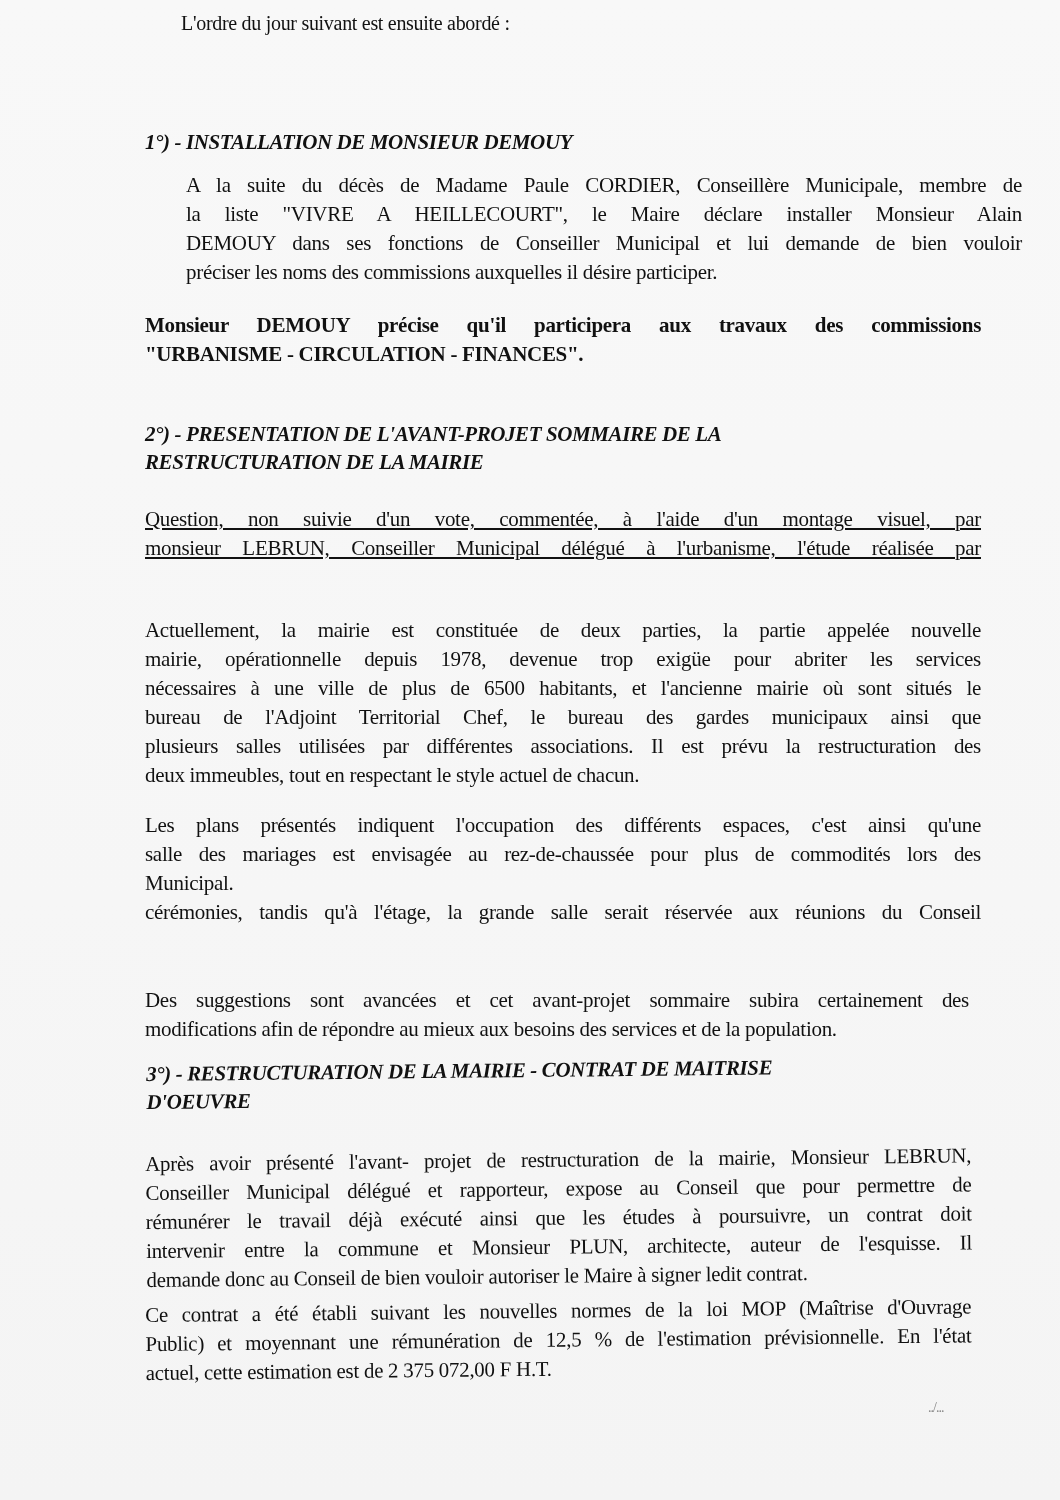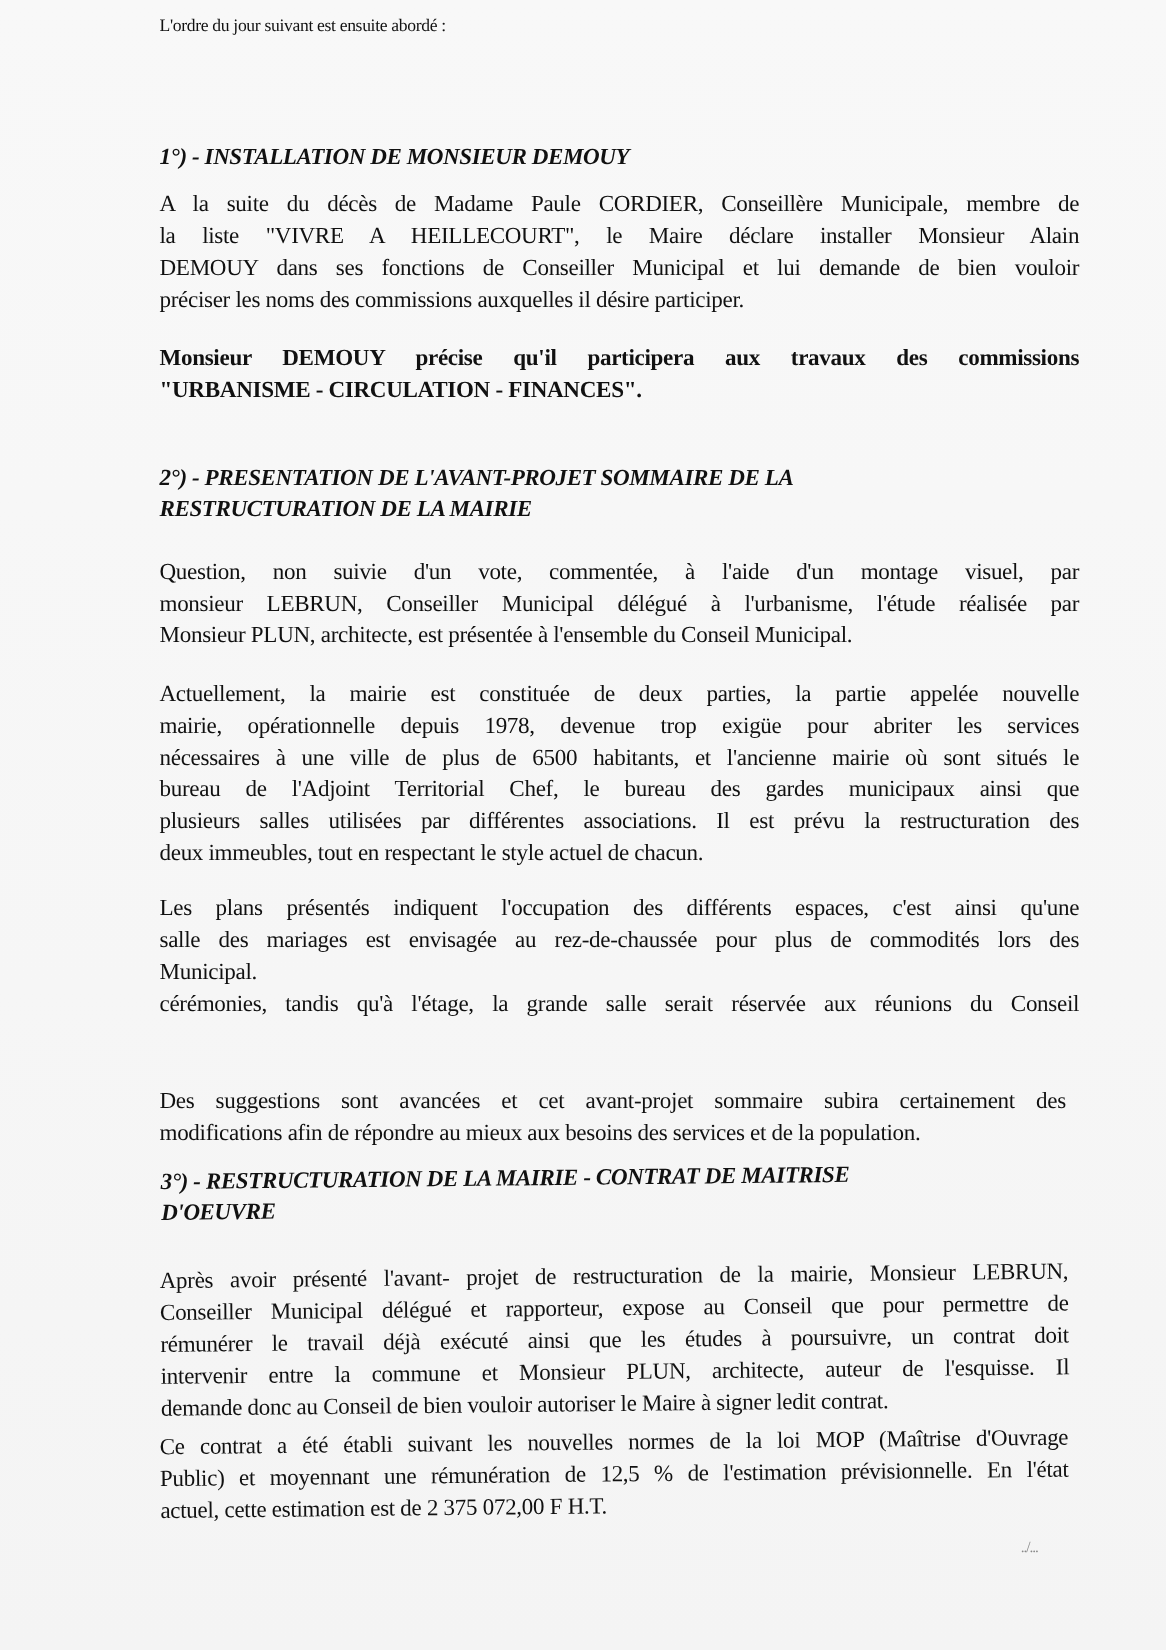--- a/index.html
+++ b/index.html
@@ -16,24 +16,25 @@
       color: #111;
     }
     .page {
       position: absolute;
       left: 0; top: 0;
       width: 1060px; height: 1500px;
       background: linear-gradient(180deg, #f8f8f8 0%, #f6f6f6 60%, #f4f4f4 100%);
     }
     .text {
       position: absolute;
-      font-size: 16px;
+      font-size: 20px;
       line-height: 29px;
       letter-spacing: -0.3px;
       word-spacing: 0px;
+      margin-left: 36px;
     }
     .intro { left: 145px; top: 9px; }
     .heading {
       position: absolute;
       font-size: 21px;
       line-height: 28px;
       font-weight: bold;
       font-style: italic;
       letter-spacing: -0.4px;
     }
@@ -67,41 +68,40 @@
 <body>
 
 <div class="page">
 
   <div class="text intro">L'ordre du jour suivant est ensuite abordé :</div>
 
   <div class="heading" style="left:145px; top:128px;">
     <div>1°) - INSTALLATION DE MONSIEUR DEMOUY</div>
   </div>
 
-  <div class="p" style="top:171px; width:836px;">
+  <div class="p" style="top:171px; width:836px;margin-left:41px;">
     <span class="line">A la suite du décès de Madame Paule CORDIER, Conseillère Municipale, membre de</span>
     <span class="line">la liste "VIVRE A HEILLECOURT", le Maire déclare installer Monsieur Alain</span>
     <span class="line">DEMOUY dans ses fonctions de Conseiller Municipal et lui demande de bien vouloir</span>
     <span class="line last">préciser les noms des commissions auxquelles il désire participer.</span>
   </div>
 
   <div class="p" style="top:311px; width:836px;font-weight:bold;">
     <span class="line">Monsieur DEMOUY précise qu'il participera aux travaux des commissions</span>
     <span class="line last">"URBANISME - CIRCULATION - FINANCES".</span>
   </div>
 
   <div class="heading" style="left:145px; top:420px;font-style:italic;">
     <div>2°) - PRESENTATION DE L'AVANT-PROJET SOMMAIRE DE LA</div>
     <div>RESTRUCTURATION DE LA MAIRIE</div>
   </div>
 
-  <div class="p" style="top:505px; width:836px;">
+  <div class="p" style="top:505px; width:836px;text-decoration:underline;">
     <span class="line">Question, non suivie d'un vote, commentée, à l'aide d'un montage visuel, par</span>
     <span class="line">monsieur LEBRUN, Conseiller Municipal délégué à l'urbanisme, l'étude réalisée par</span>
-    <span class="line last">Monsieur PLUN, architecte, est présentée à l'ensemble du Conseil Municipal.</span>
   </div>
 
   <div class="p" style="top:616px; width:836px;">
     <span class="line"> Actuellement, la mairie est constituée de deux parties, la partie appelée nouvelle</span>
     <span class="line">mairie, opérationnelle depuis 1978, devenue trop exigüe pour abriter les services</span>
     <span class="line">nécessaires à une ville de plus de 6500 habitants, et l'ancienne mairie où sont situés le</span>
     <span class="line">bureau de l'Adjoint Territorial Chef, le bureau des gardes municipaux ainsi que</span>
     <span class="line">plusieurs salles utilisées par différentes associations. Il est prévu la restructuration des</span>
     <span class="line last">deux immeubles, tout en respectant le style actuel de chacun.</span>
   </div>

